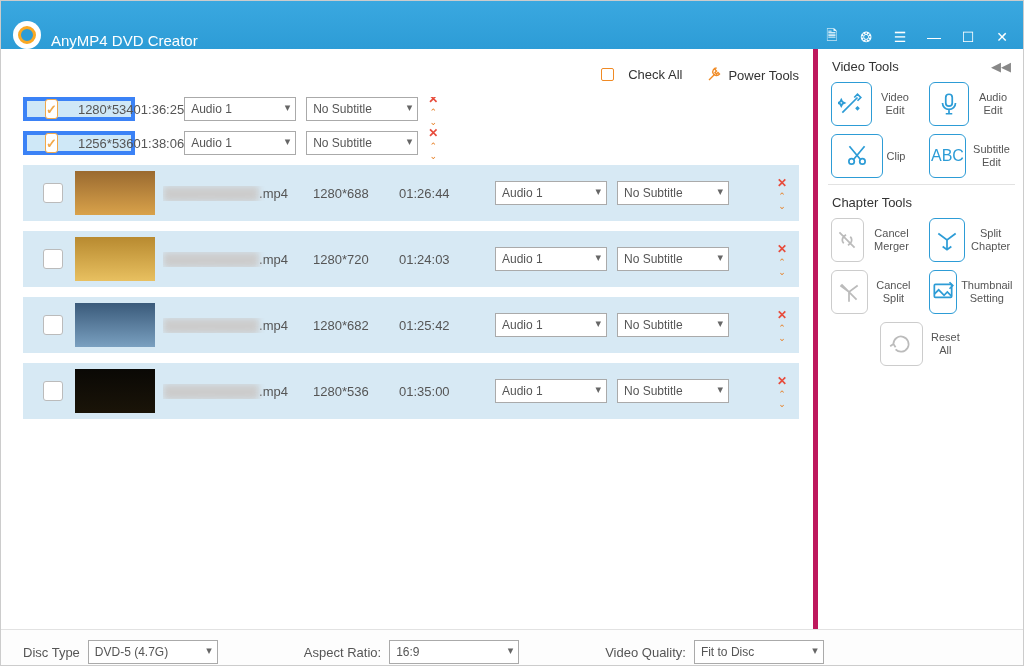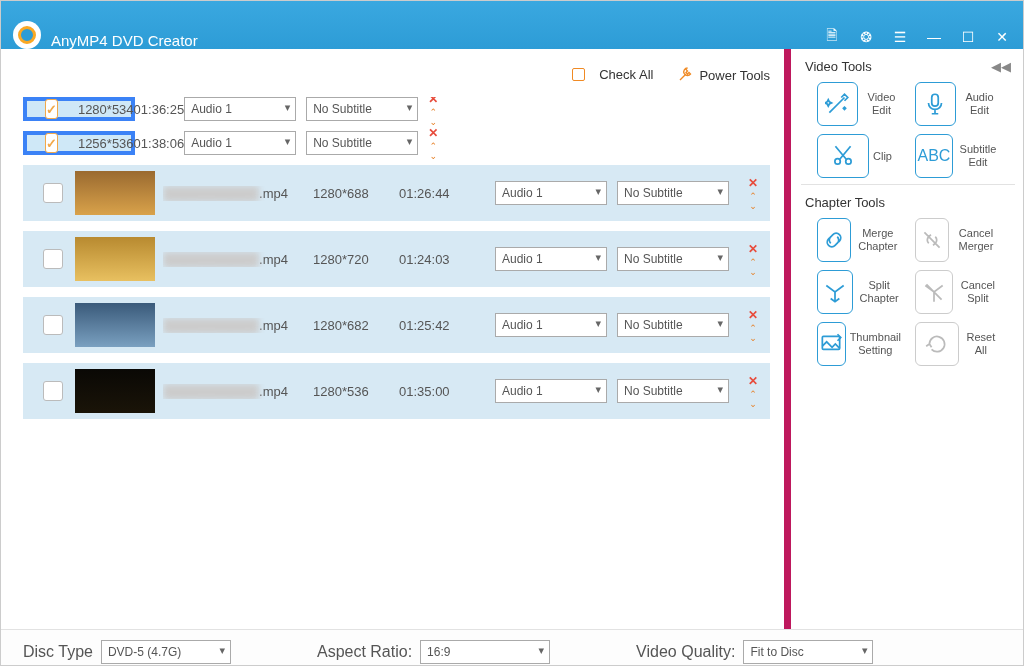--- a/index.html
+++ b/index.html
@@ -31,32 +31,32 @@
 .fname{width:150px;color:#555;overflow:hidden;white-space:nowrap}
 .blur{filter:blur(3px);display:inline-block;background:#ccc;color:#ccc;border-radius:2px;padding:0 2px}
 .res{width:86px;color:#555}
 .dur{width:96px;color:#555}
 .sel-wrap{position:relative;margin-right:10px}
 .sel{width:112px;height:24px;border:1px solid #aaa;background:#fff;padding:0 18px 0 6px;font-size:12px;cursor:pointer;appearance:none;color:#555}
 .sel-wrap::after{content:"▾";position:absolute;right:6px;top:4px;color:#666;pointer-events:none;font-size:11px}
 .row-ctrl{margin-left:auto;display:flex;flex-direction:column;align-items:center;gap:2px;margin-right:4px}
 .row-ctrl .x{color:#e74c3c;font-size:12px;cursor:pointer;font-weight:bold}
 .row-ctrl .ar{color:#e67e22;font-size:9px;line-height:8px;cursor:pointer}
-.side{width:239px;border-left:7px solid #be185d;padding:10px 8px 0 10px}
+.side{width:210px;border-left:5px solid #be185d;padding:10px 8px 0 10px}
 .side-head{display:flex;align-items:center;justify-content:space-between;color:#666;margin-bottom:8px;padding:0 4px}
 .side-head .coll{cursor:pointer;color:#888}
 .tool-grid{display:flex;flex-wrap:wrap;gap:8px 14px;margin-bottom:6px;justify-content:center}
 .tool{width:84px;display:flex;flex-direction:row;align-items:center;gap:4px;cursor:pointer}
 .tool .ico{width:52px;height:44px;border:1px solid #2d9cd6;border-radius:6px;display:flex;align-items:center;justify-content:center;color:#2d9cd6;font-size:22px}
 .tool.dis .ico{border-color:#ccc;color:#bbb}
 .tool .tl{font-size:11px;color:#555;text-align:center;line-height:13px}
 .divider{border-top:1px solid #e2e2e2;margin:6px 0 10px}
 .bottom{border-top:1px solid #e2e2e2;padding:10px 22px 0;height:86px;background:#fdfdfd}
 .brow{display:flex;align-items:center;gap:8px;margin-bottom:10px}
-.brow label{color:#555;font-size:16px}
+.brow label{color:#555;font-size:13px}
 .brow .sel{width:130px}
 .brow .gap{width:60px}
 svg{display:block}
 </style>
 </head>
 <body>
 
 <div class="titlebar">
   <div class="logo">
       <div class="logo-inner"></div>
@@ -212,28 +212,20 @@
       <div class="tool">
         <div class="ico" style="font-size:16px;font-weight:500">ABC</div>
         <span class="tl">Subtitle Edit</span>
       </div>
     </div>
     <div class="divider"></div>
     <div class="side-head">
         <span>Chapter Tools</span>
       </div>
     <div class="tool-grid">
-      <div class="tool">
-        <div class="ico">
-            <svg width="26" height="26" viewBox="0 0 24 24">
-              <path d="M9 15a4 4 0 010-6l2-2a4 4 0 116 6l-1 1M15 9a4 4 0 010 6l-2 2a4 4 0 11-6-6l1-1" stroke="#2d9cd6" stroke-width="1.6" fill="none"></path>
-            </svg>
-          </div>
-        <span class="tl">Merge Chapter</span>
-      </div>
       <div class="tool dis">
         <div class="ico">
             <svg width="26" height="26" viewBox="0 0 24 24">
               <path d="M9 15a4 4 0 010-6l2-2M15 9a4 4 0 010 6l-2 2M5 5l14 14" stroke="#bbb" stroke-width="1.6" fill="none"></path>
             </svg>
           </div>
         <span class="tl">Cancel Merger</span>
       </div>
       <div class="tool">
         <div class="ico">

